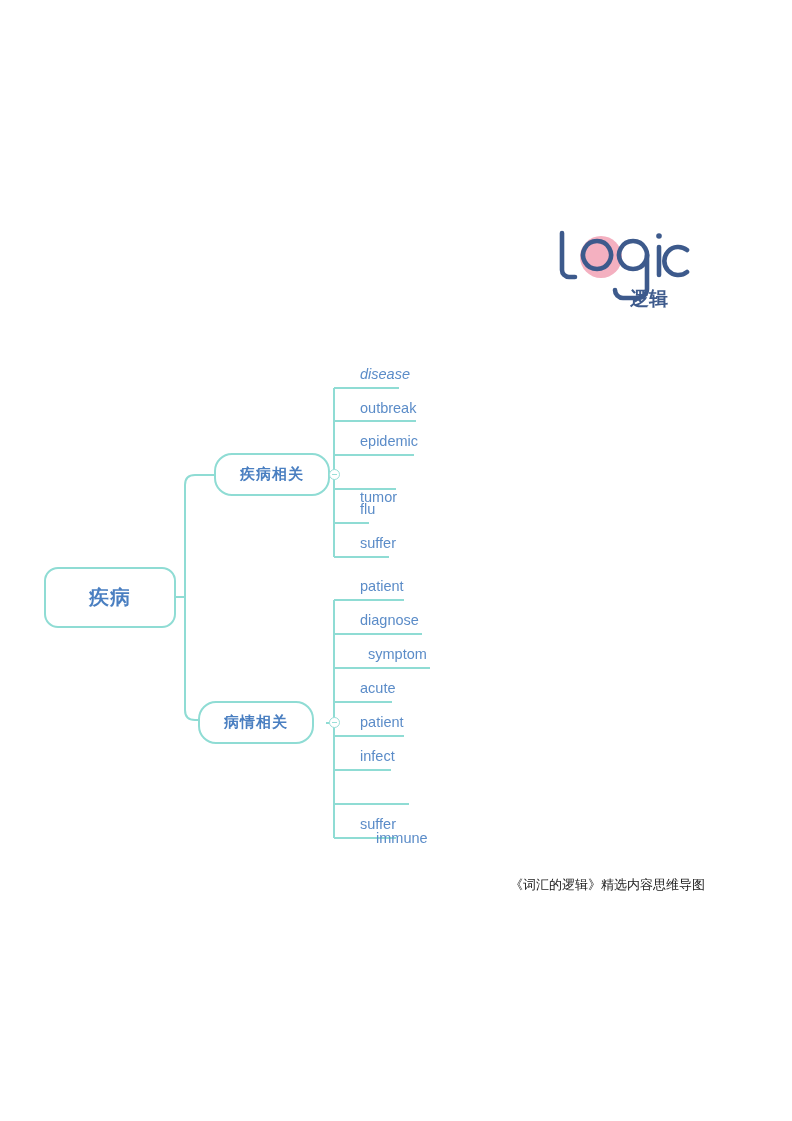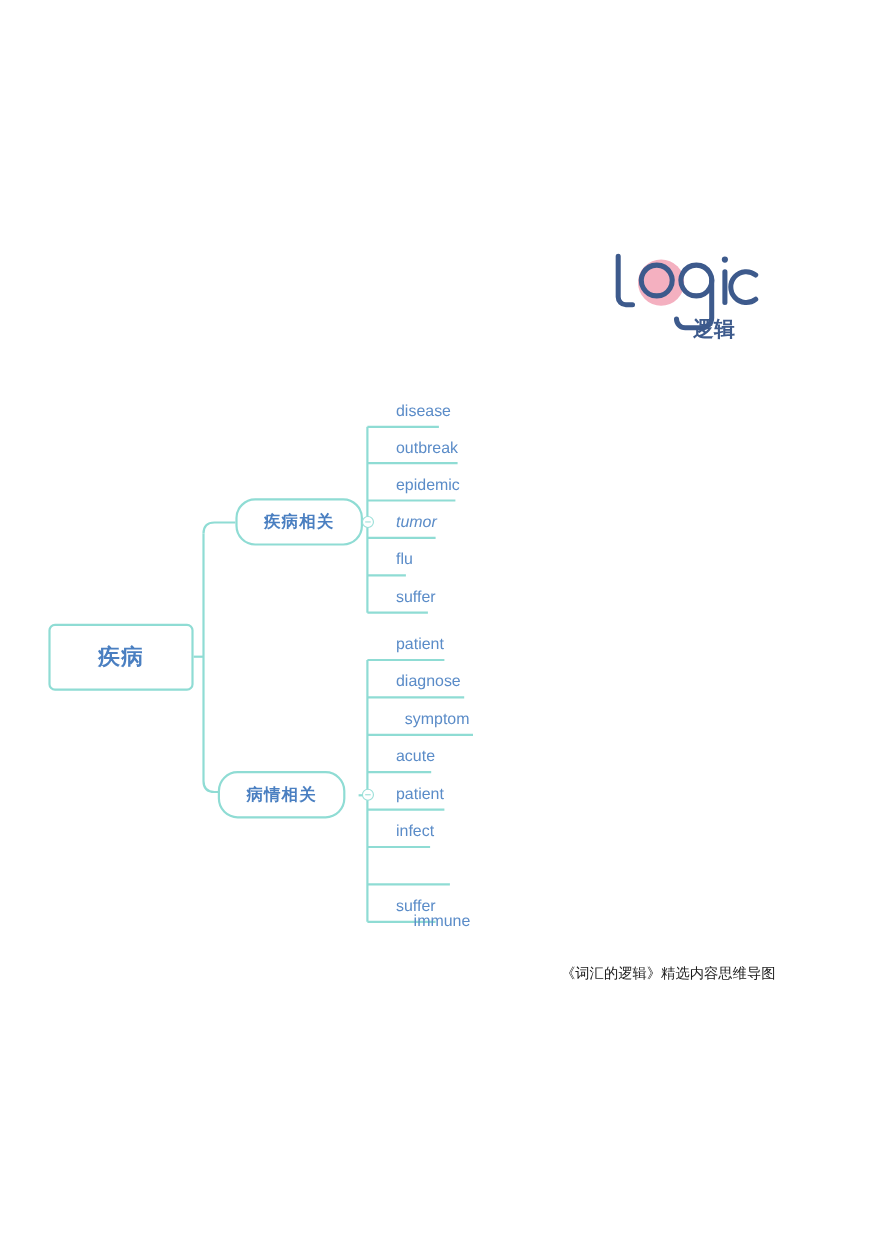--- a/index.html
+++ b/index.html
@@ -38,21 +38,21 @@
     background:#ffffff;
     display:flex;align-items:center;justify-content:center;
     color:#4a7fc1;
     font-weight:bold;
     letter-spacing:1px;
   }
   #root-node{
     left:44px;top:567px;
     width:132px;height:61px;
     border:2px solid #8fdcd4;
-    border-radius:6px;
+    border-radius:14px;
     font-size:20px;
   }
   .branch-node{
     width:116px;height:43px;
     border:2px solid #8fdcd4;
     border-radius:18px;
     font-size:15px;
   }
   #branch-node-0{left:214px;top:453px;}
   #branch-node-1{left:198px;top:701px;}
@@ -172,30 +172,30 @@
   <div class="node branch-node" id="branch-node-0">
     <span>疾病相关</span>
   </div>
   <div class="toggle" id="toggle-0"></div>
 
   <div class="node branch-node" id="branch-node-1">
     <span>病情相关</span>
   </div>
   <div class="toggle" id="toggle-1"></div>
 
-  <div class="leaf" style="left:360px;top:365px;">
+  <div class="leaf" style="left:360px;top:365px;font-style:italic;">
     <span class="leaf-label">disease</span>
   </div>
   <div class="leaf" style="left:360px;top:399px;">
     <span class="leaf-label">outbreak</span>
   </div>
   <div class="leaf" style="left:360px;top:432px;">
     <span class="leaf-label">epidemic</span>
   </div>
-  <div class="leaf" style="left:360px;top:466px;font-style:italic;">
+  <div class="leaf" style="left:360px;top:488px;">
     <span class="leaf-label">tumor</span>
   </div>
   <div class="leaf" style="left:360px;top:500px;">
     <span class="leaf-label">flu</span>
   </div>
   <div class="leaf" style="left:360px;top:534px;">
     <span class="leaf-label">suffer</span>
   </div>
 
   <div class="leaf" style="left:360px;top:577px;">

